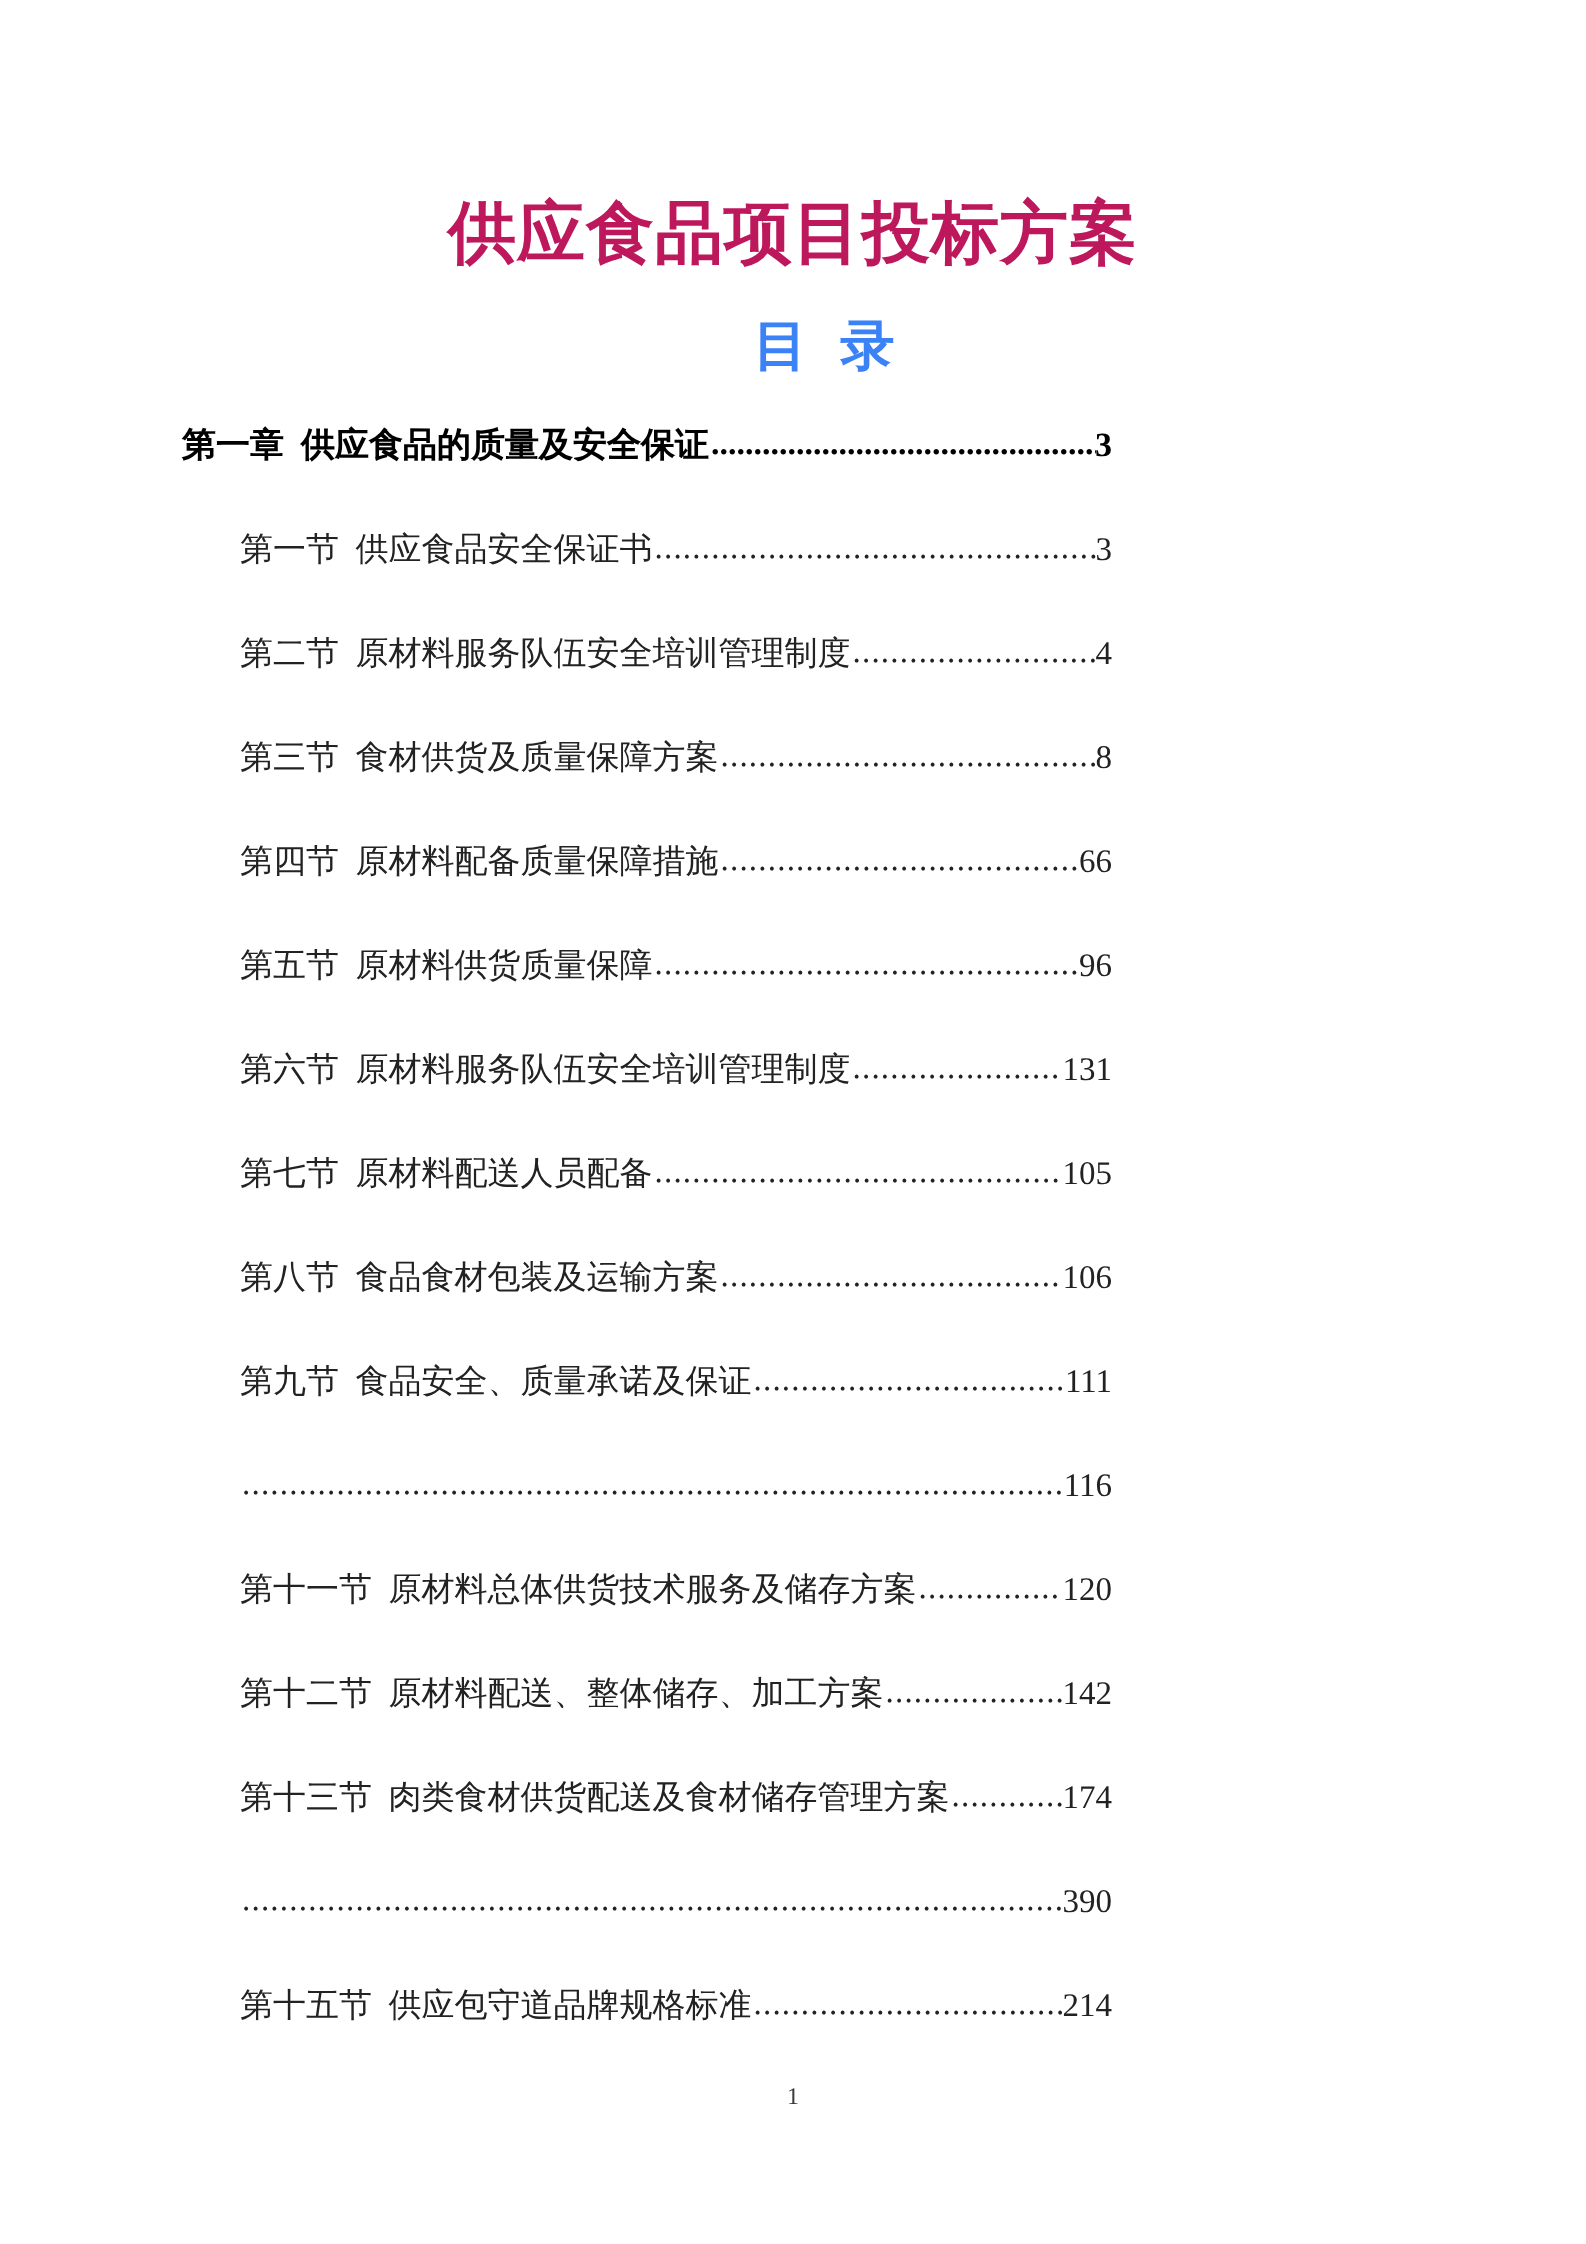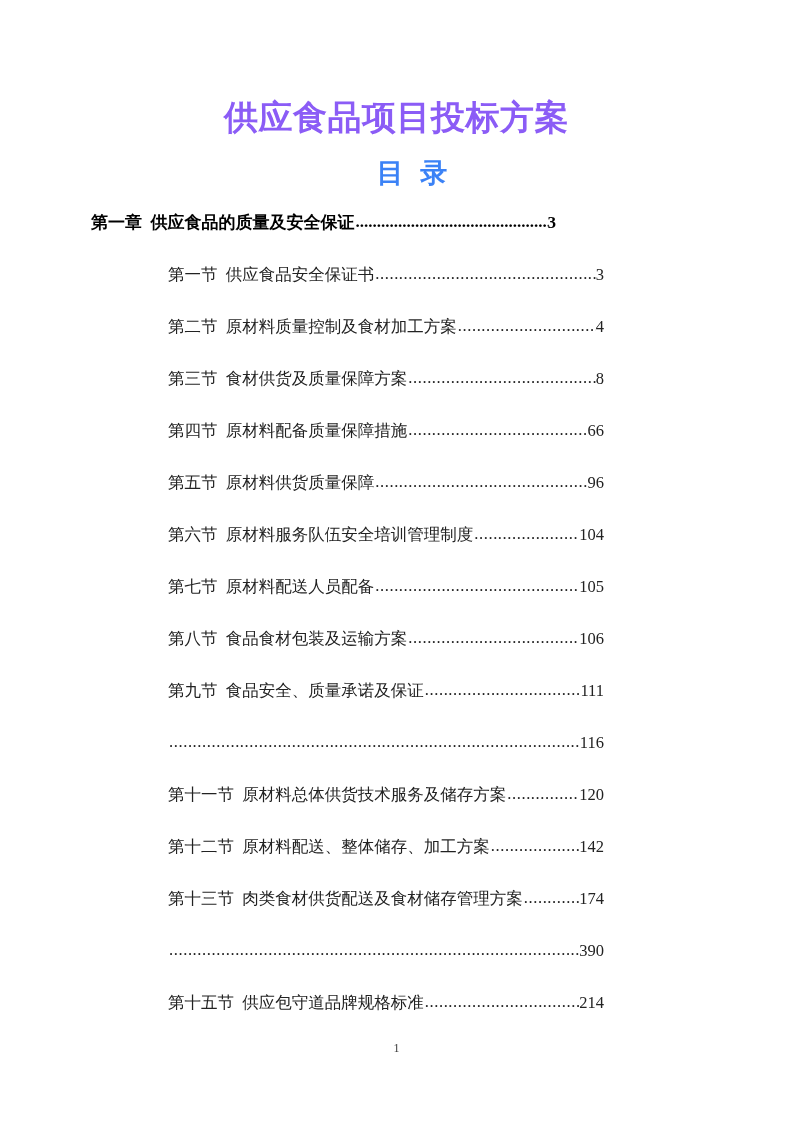--- a/index.html
+++ b/index.html
@@ -28,21 +28,21 @@
   .doc-title {
     position: absolute;
     left: 0;
     top: 98px;
     width: 793px;
     text-align: center;
     font-size: 34px;
     line-height: 40px;
     font-weight: bold;
     letter-spacing: 0.5px;
-    color: #8b5cf6;
+    color: #be185d;
     white-space: pre;
   }
 
   .doc-subtitle {
     position: absolute;
     left: 16px;
     top: 157px;
     width: 793px;
     text-align: center;
     font-size: 27px;
@@ -116,21 +116,20 @@
     font-size: 17px;
   }
   .toc-entry.level-chapter .toc-leader {
     letter-spacing: 0px;
   }
 
   
   .toc-entry.level-section {
     padding-left: 120px;
     font-weight: normal;
-    margin-left: 48px;
   }
 
   
   .page-footer {
     position: absolute;
     left: 0;
     top: 1040px;
     width: 793px;
     text-align: center;
     font-size: 12px;
@@ -152,21 +151,21 @@
         <span class="toc-text">第一章  供应食品的质量及安全保证</span>
         <span class="toc-leader">...........................................................................................................................................................................................................................</span>
         <span class="toc-page">3</span>
       </div>
       <div class="toc-entry level-section">
         <span class="toc-text">第一节  供应食品安全保证书</span>
         <span class="toc-leader">...........................................................................................................................................................................................................................</span>
         <span class="toc-page">3</span>
       </div>
       <div class="toc-entry level-section">
-        <span class="toc-text">第二节  原材料质量控制及食材加工方案</span>
+        <span class="toc-text">第二节  原材料服务队伍安全培训管理制度</span>
         <span class="toc-leader">...........................................................................................................................................................................................................................</span>
         <span class="toc-page">4</span>
       </div>
       <div class="toc-entry level-section">
         <span class="toc-text">第三节  食材供货及质量保障方案</span>
         <span class="toc-leader">...........................................................................................................................................................................................................................</span>
         <span class="toc-page">8</span>
       </div>
       <div class="toc-entry level-section">
         <span class="toc-text">第四节  原材料配备质量保障措施</span>
@@ -174,21 +173,21 @@
         <span class="toc-page">66</span>
       </div>
       <div class="toc-entry level-section">
         <span class="toc-text">第五节  原材料供货质量保障</span>
         <span class="toc-leader">...........................................................................................................................................................................................................................</span>
         <span class="toc-page">96</span>
       </div>
       <div class="toc-entry level-section">
         <span class="toc-text">第六节  原材料服务队伍安全培训管理制度</span>
         <span class="toc-leader">...........................................................................................................................................................................................................................</span>
-        <span class="toc-page">104</span>
+        <span class="toc-page">131</span>
       </div>
       <div class="toc-entry level-section">
         <span class="toc-text">第七节  原材料配送人员配备</span>
         <span class="toc-leader">...........................................................................................................................................................................................................................</span>
         <span class="toc-page">105</span>
       </div>
       <div class="toc-entry level-section">
         <span class="toc-text">第八节  食品食材包装及运输方案</span>
         <span class="toc-leader">...........................................................................................................................................................................................................................</span>
         <span class="toc-page">106</span>

